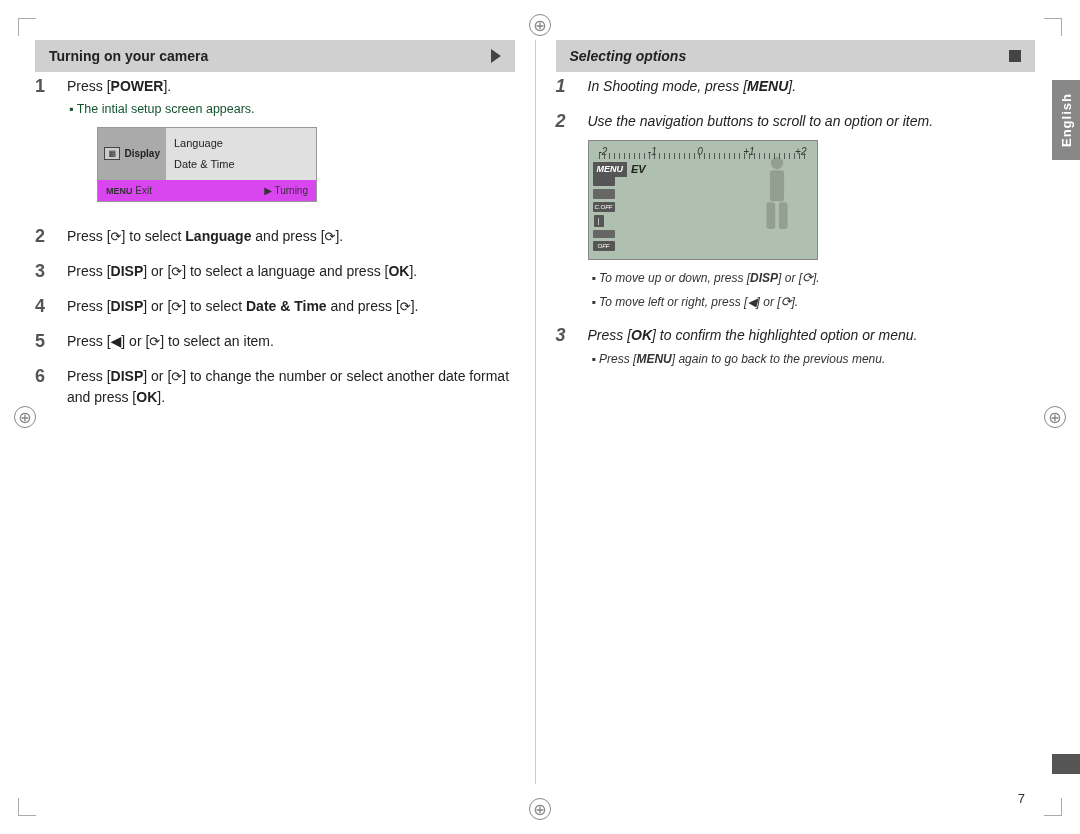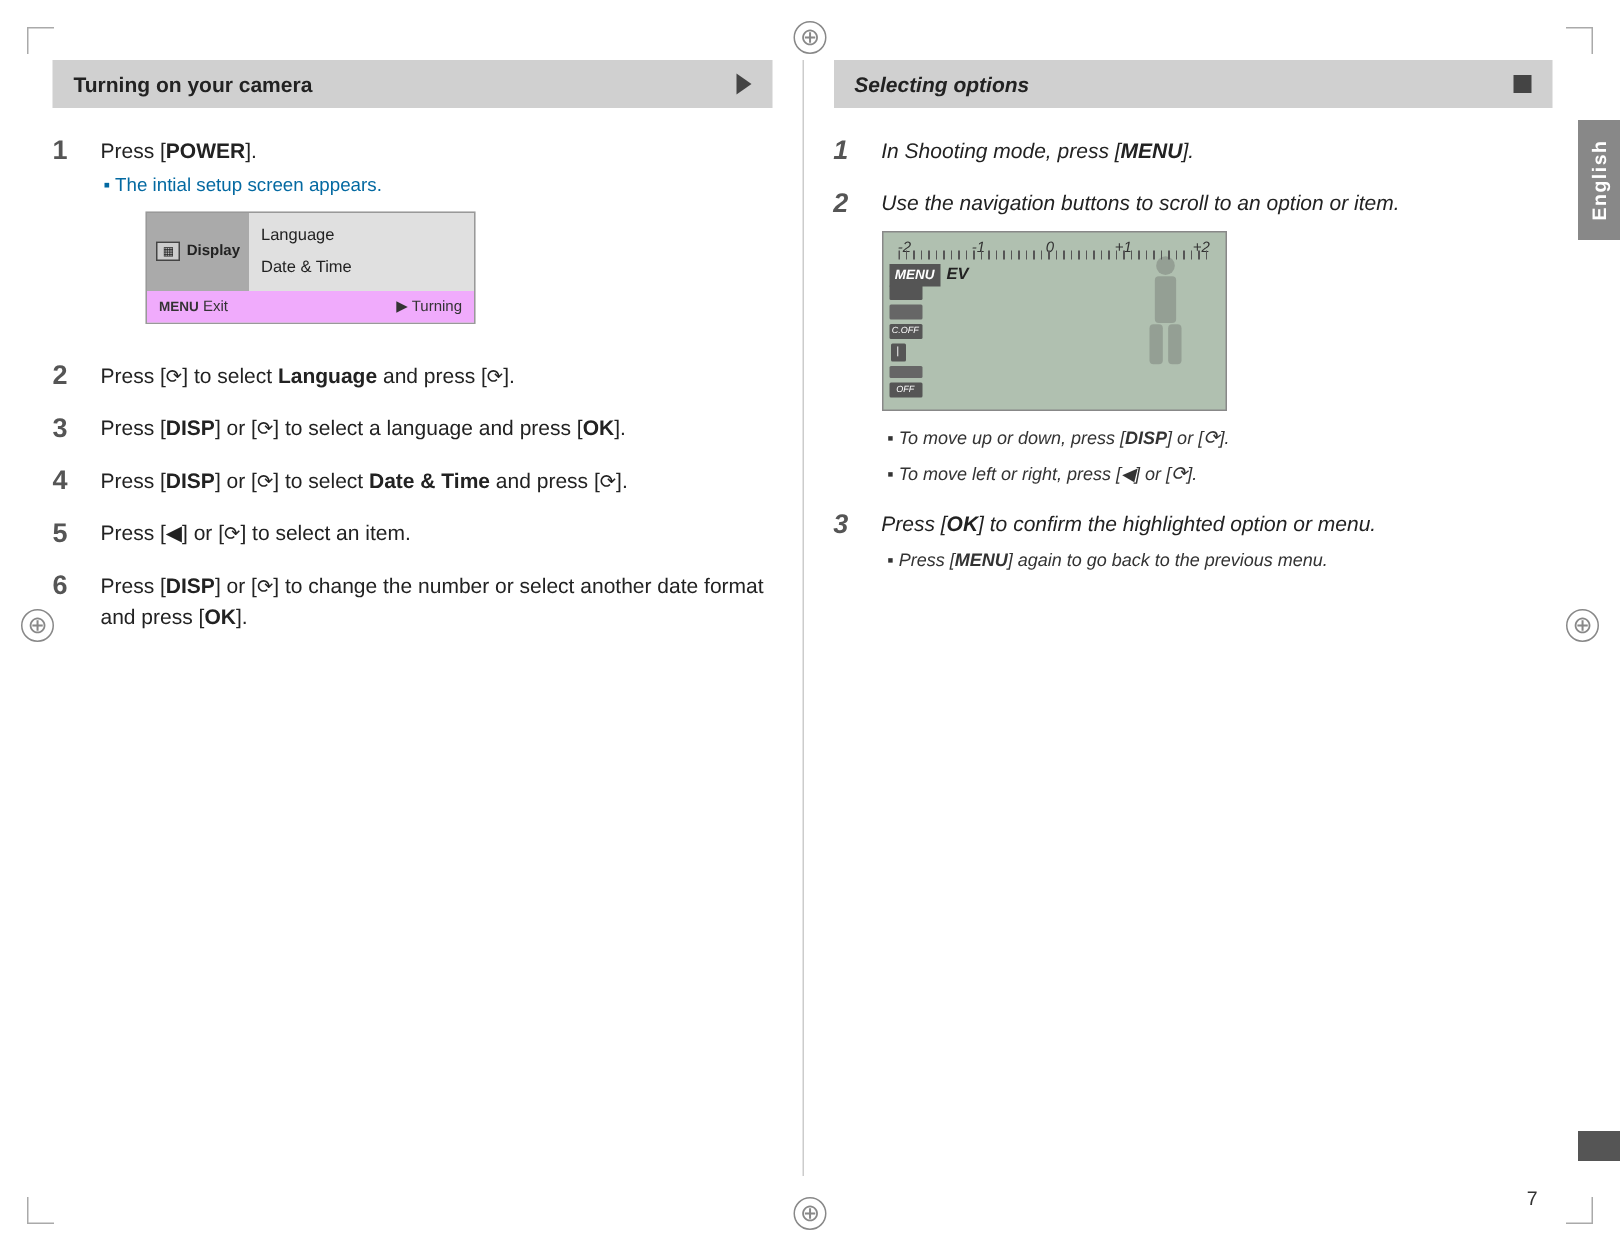--- a/index.html
+++ b/index.html
@@ -111,21 +111,21 @@
 
     
     .section-header {
       background: #d0d0d0;
       padding: 8px 14px;
       font-weight: bold;
       font-size: 14px;
       display: flex;
       align-items: center;
       justify-content: space-between;
-      margin-bottom: 18px;
+      margin-bottom: 4px;
     }
     .section-header .arrow-right {
       display: inline-block;
       width: 0; height: 0;
       border-top: 7px solid transparent;
       border-bottom: 7px solid transparent;
       border-left: 10px solid #444;
     }
     .section-header .square-icon {
       display: inline-block;
@@ -153,21 +153,21 @@
       line-height: 1.2;
     }
     .step-content {
       flex: 1;
     }
     .step-content p {
       margin-bottom: 4px;
     }
     .step-content .sub-bullet {
       font-size: 12.5px;
-      color: #0369a1;
+      color: #14532d;
       margin-left: 2px;
       line-height: 1.4;
     }
     .step-content .sub-bullet::before {
       content: '▪ ';
     }
 
     
     .camera-screen {
       border: 1px solid #999;
@@ -205,21 +205,21 @@
       flex-direction: column;
       gap: 3px;
       font-size: 11px;
       color: #222;
     }
     .cam-menu-item {
       padding: 1px 0;
       cursor: default;
     }
     .cam-footer {
-      background: #f0abfc;
+      background: #d946ef;
       padding: 3px 8px;
       font-size: 10px;
       display: flex;
       justify-content: space-between;
       color: #333;
     }
 
     
     .ev-screen {
       border: 1px solid #888;

